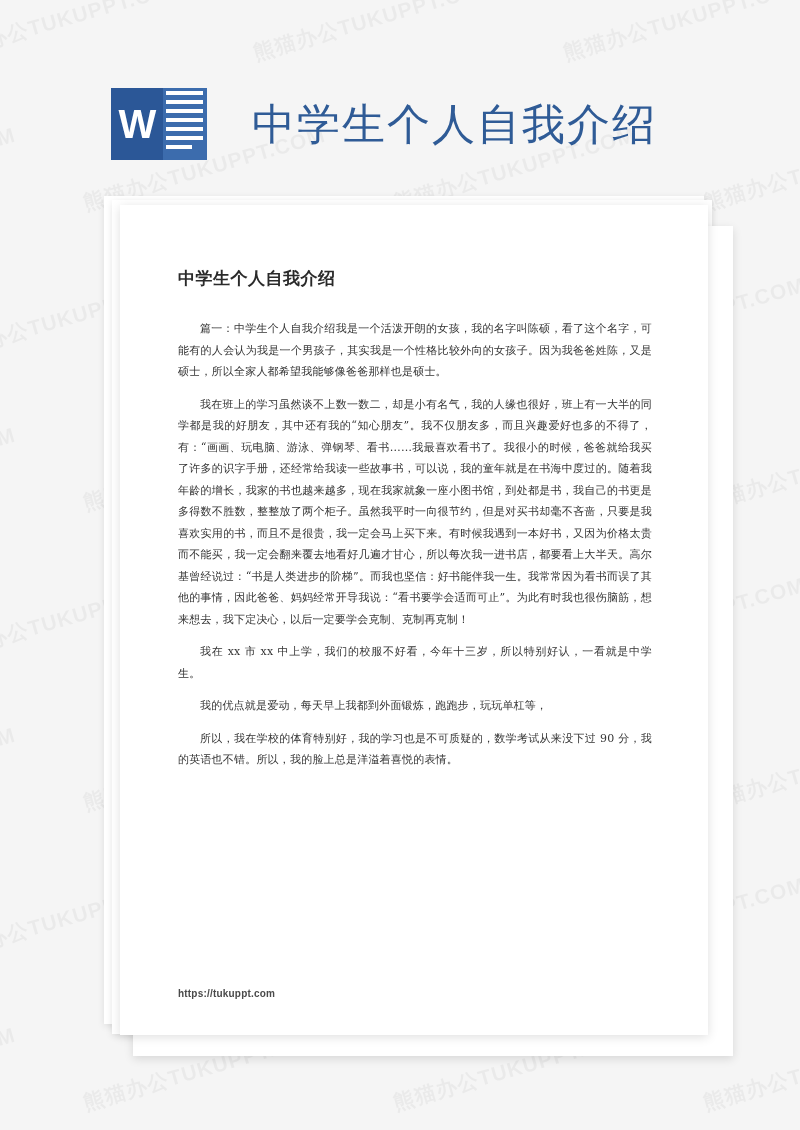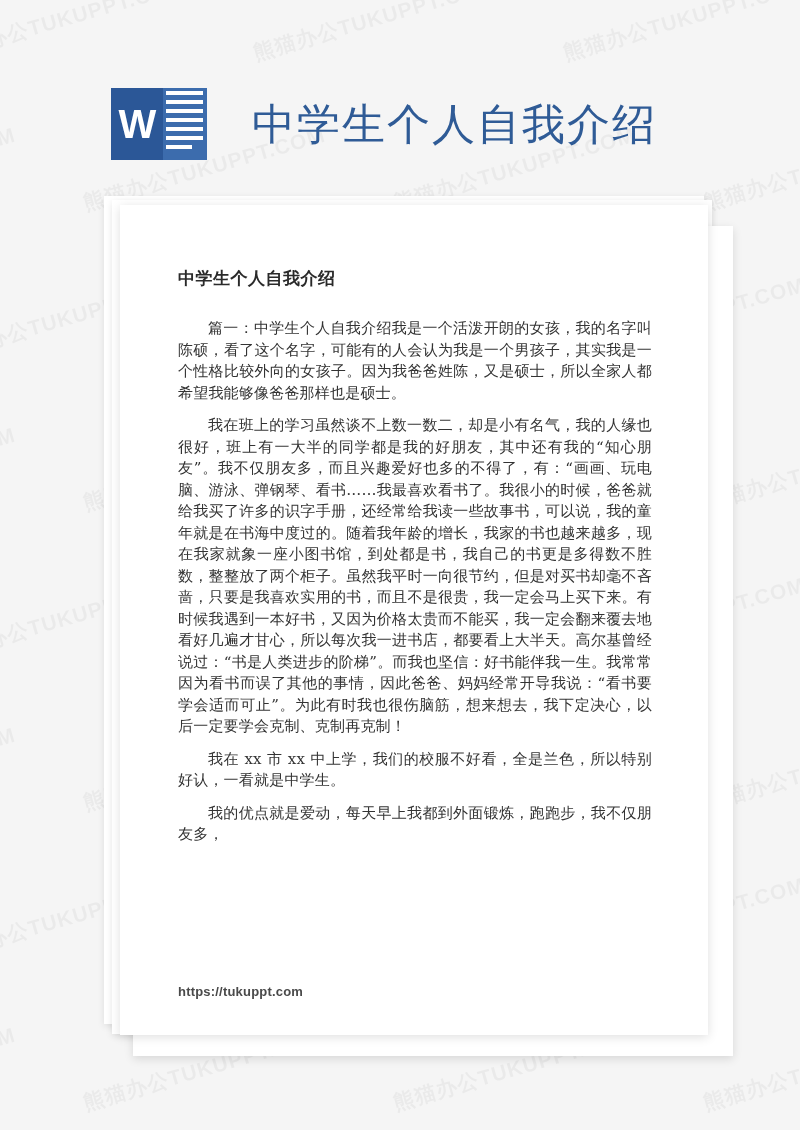--- a/index.html
+++ b/index.html
@@ -159,34 +159,34 @@
   .doc-title {
     font-family: "DejaVu Serif", "Liberation Serif", serif;
     font-size: 17px;
     font-weight: bold;
     color: #2a2a2a;
     letter-spacing: 0.5px;
     margin-bottom: 28px;
   }
   .para {
     font-family: "DejaVu Serif", "Liberation Serif", serif;
-    font-size: 15px;
+    font-size: 11px;
     line-height: 21.5px;
     color: #333333;
     text-align: justify;
     text-indent: 2em;
     margin: 0 0 11px 0;
     letter-spacing: 0.2px;
     word-break: break-all;
   }
   .footer-url {
     position: absolute;
     left: 58px;
     bottom: 36px;
-    font-size: 13px;
+    font-size: 10px;
     font-weight: bold;
     color: #4a4a4a;
     font-family: "Liberation Sans", "DejaVu Sans", sans-serif;
     letter-spacing: 0.2px;
   }
 </style>
 </head>
 <body>
 
 <div class="watermark-layer" id="wm-layer">
@@ -225,22 +225,23 @@
   <div class="sheet sheet-back2"></div>
   <div class="sheet sheet-back1"></div>
   <div class="sheet sheet-under"></div>
 
   <div class="sheet sheet-main">
     <div class="doc-body">
       <div class="doc-title">中学生个人自我介绍</div>
 
       <p class="para">篇一：中学生个人自我介绍我是一个活泼开朗的女孩，我的名字叫陈硕，看了这个名字，可能有的人会认为我是一个男孩子，其实我是一个性格比较外向的女孩子。因为我爸爸姓陈，又是硕士，所以全家人都希望我能够像爸爸那样也是硕士。</p>
       <p class="para">我在班上的学习虽然谈不上数一数二，却是小有名气，我的人缘也很好，班上有一大半的同学都是我的好朋友，其中还有我的“知心朋友”。我不仅朋友多，而且兴趣爱好也多的不得了，有：“画画、玩电脑、游泳、弹钢琴、看书……我最喜欢看书了。我很小的时候，爸爸就给我买了许多的识字手册，还经常给我读一些故事书，可以说，我的童年就是在书海中度过的。随着我年龄的增长，我家的书也越来越多，现在我家就象一座小图书馆，到处都是书，我自己的书更是多得数不胜数，整整放了两个柜子。虽然我平时一向很节约，但是对买书却毫不吝啬，只要是我喜欢实用的书，而且不是很贵，我一定会马上买下来。有时候我遇到一本好书，又因为价格太贵而不能买，我一定会翻来覆去地看好几遍才甘心，所以每次我一进书店，都要看上大半天。高尔基曾经说过：“书是人类进步的阶梯”。而我也坚信：好书能伴我一生。我常常因为看书而误了其他的事情，因此爸爸、妈妈经常开导我说：“看书要学会适而可止”。为此有时我也很伤脑筋，想来想去，我下定决心，以后一定要学会克制、克制再克制！</p>
-      <p class="para">我在 xx 市 xx 中上学，我们的校服不好看，全是兰色，所以特别好认，一看就是中学生。</p>
-      <p class="para">我的优点就是爱动，每天早上我都到外面锻炼，跑跑步，我不仅朋友多，</p>
+      <p class="para">我在 xx 市 xx 中上学，我们的校服不好看，今年十三岁，所以特别好认，一看就是中学生。</p>
+      <p class="para">我的优点就是爱动，每天早上我都到外面锻炼，跑跑步，玩玩单杠等，</p>
+      <p class="para">所以，我在学校的体育特别好，我的学习也是不可质疑的，数学考试从来没下过 90 分，我的英语也不错。所以，我的脸上总是洋溢着喜悦的表情。</p>
 
     </div>
 
     <div class="footer-url">https://tukuppt.com</div>
   </div>
 
 </div>
 
 <div class="header">
 

